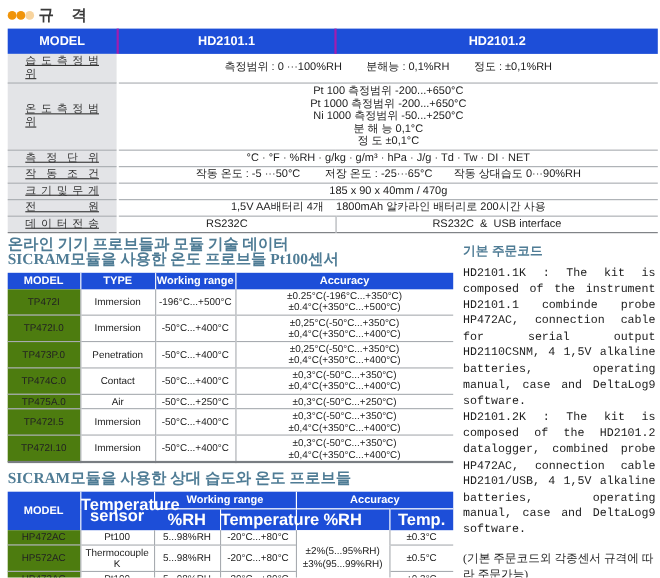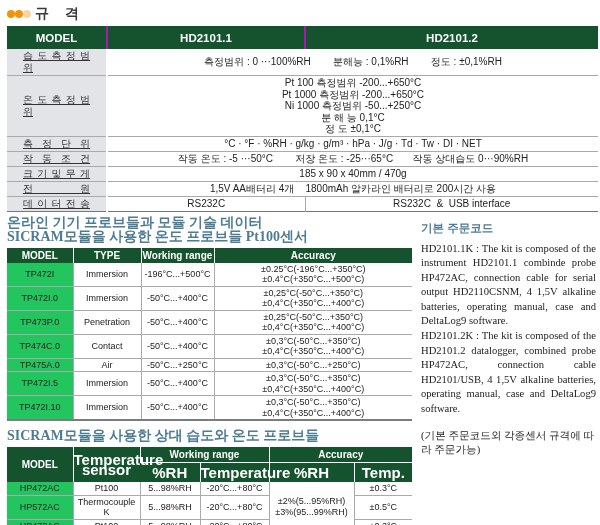--- a/index.html
+++ b/index.html
@@ -7,21 +7,21 @@
   body { font-family:"Liberation Sans", sans-serif; color:#222; position:relative; height:525px; overflow:hidden; }
   .page { padding:5px 4px 0 7px; }
 
   
   .title-row { display:flex; align-items:center; gap:0; height:18px; margin-bottom:3px; }
   .dot { width:8px; height:8px; border-radius:50%; display:inline-block; }
   .page-title { font-size:14px; font-weight:bold; color:#3a3a3a; letter-spacing:6px; margin-left:4px; }
 
   
   table { border-collapse:collapse; table-layout:fixed; }
-  th { background:#14532d; color:#fff; font-weight:bold; text-align:center; }
+  th { background:#1d4ed8; color:#fff; font-weight:bold; text-align:center; }
   td { text-align:center; border-top:1px solid #A7ABB0; }
 
   
   #t1 { width:591px; }
   #t1 th { font-size:11.5px; height:23px; border-left:2px solid #a21caf; }
   #t1 th:first-child { border-left:none; }
   #t1 td { font-size:10px; line-height:12px; padding:1px 2px; }
   #t1 td.lbl { background:#E3E4E7; color:#333; border-right:2px solid #fff;
                text-align:justify; text-align-last:justify; padding:1px 16px;text-decoration:underline; }
   #t1 td.val { white-space:pre; }
@@ -34,32 +34,32 @@
   .sec-h { font-size:14px; font-weight:bold; color:#4F7C95; line-height:14px;font-family:Liberation Serif, serif; }
   .cols { display:flex; align-items:flex-start; }
   .left-col { width:406px; }
   .right-col { width:178px; margin-left:9px; padding-top:9px; }
 
   
   .ptable { width:405px; }
   .ptable th { font-size:10px; border-left:1px solid #fff; padding:2px 0; }
   .ptable th:first-child { border-left:none; }
   .ptable td { font-size:9px; line-height:10.5px; padding:1px 0; border-left:1px solid #A7ABB0; }
-  .ptable td:first-child { border-left:none; background:#22c55e; }
+  .ptable td:first-child { border-left:none; background:#4d7c0f; }
   .ptable tr:first-child td { border-top:none; }
   #t2, #t3 { border-bottom:2px solid #797D82; }
   #t3 th.sub { font-size:15px; padding:1px 0; border-top:1px solid #fff; }
   #t3 td.merged { background:#fff; }
   #t3 td.merged div { line-height:11px; }
   .mt { margin-top:8px; }
   .mt2 { margin-top:4px; }
 
   
   .order-h { font-size:11.5px; font-weight:bold; color:#4F7C95; margin-bottom:6px; }
-  .order-p { font-family:Liberation Serif, serif; font-size:10.6px; line-height:14.6px;
+  .order-p { font-family:Liberation Mono, monospace; font-size:10.6px; line-height:14.6px;
              text-align:justify; color:#1c1c1c; }
   .order-note { font-family:"Liberation Serif", serif; font-size:10.6px; line-height:14.6px;
                 color:#1c1c1c; margin-top:12px; }
 </style>
 </head>
 <body>
 
 <div class="page">
 
   <div class="title-row">

